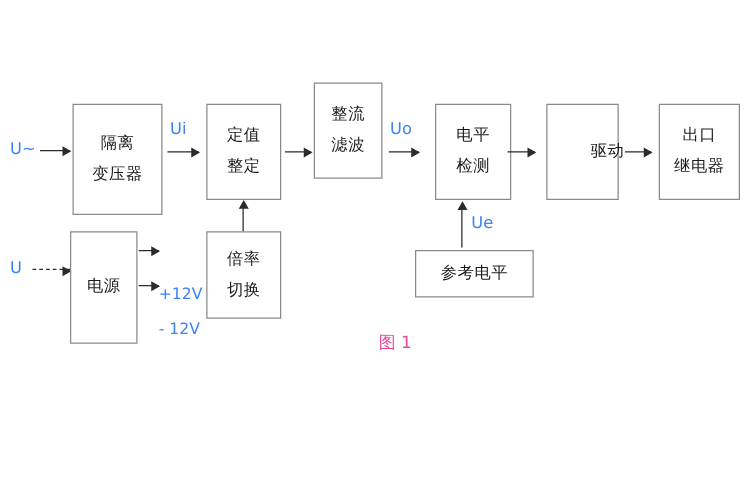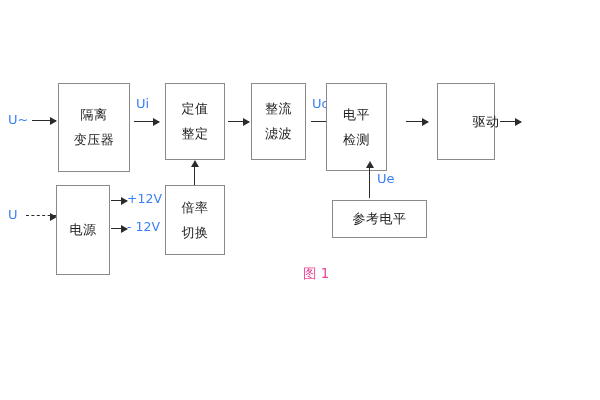--- a/index.html
+++ b/index.html
@@ -45,20 +45,21 @@
   
   .lbl {
     position: absolute;
     color: #3b82f6;
     font-size: 13px;
     white-space: nowrap;
     line-height: 1;
   }
   .lbl.small {
     font-size: 12.5px;
+    margin-top: 36px;
   }
   
   .arrow-h {
     position: absolute;
     height: 1px;
     background: #2b2b2b;
   }
   .arrow-h::after {
     content: "";
     position: absolute;
@@ -116,41 +117,45 @@
   <div class="lbl" style="left:136px; top:97px;">Ui</div>
   <div class="arrow-h" style="left:134px; top:121px; width:25px;"></div>
 
   <div class="box" style="left:165px; top:83px; width:60px; height:77px;">
     <span class="ln">定值</span>
     <span class="ln">整定</span>
   </div>
 
   <div class="arrow-h" style="left:228px; top:121px; width:21px;"></div>
 
-  <div class="box" style="left:251px; top:83px; width:55px; height:77px;">
+  <div class="box" style="left:251px; top:66px; width:55px; height:77px;">
     <span class="ln">整流</span>
     <span class="ln">滤波</span>
   </div>
 
   <div class="lbl" style="left:312px; top:97px;">Uo</div>
   <div class="arrow-h" style="left:311px; top:121px; width:24px;"></div>
 
-  <div class="box" style="left:326px; top:83px; width:61px; height:88px;">
+  <div class="box" style="left:348px; top:83px; width:61px; height:77px;">
     <span class="ln">电平</span>
     <span class="ln">检测</span>
   </div>
 
   <div class="arrow-h" style="left:406px; top:121px; width:22px;"></div>
 
   <div class="box one-line" style="left:437px; top:83px; width:58px; height:77px;padding-left:40px;">
     <span class="ln">驱动</span>
   </div>
 
   <div class="arrow-h" style="left:500px; top:121px; width:21px;"></div>
 
+  <div class="box" style="left:527px; top:83px; width:65px; height:77px;">
+    <span class="ln">出口</span>
+    <span class="ln">继电器</span>
+  </div>
 
   <div class="lbl" style="left:8px; top:208px;">U</div>
   <div class="arrow-h dashed" style="left:26px; top:215px; width:30px;"></div>
 
   <div class="box one-line" style="left:56px; top:185px; width:54px; height:90px;">
     <span class="ln">电源</span>
   </div>
 
   <div class="arrow-h" style="left:111px; top:200px; width:16px;"></div>
   <div class="lbl small" style="left:127px; top:193px;">+12V</div>

